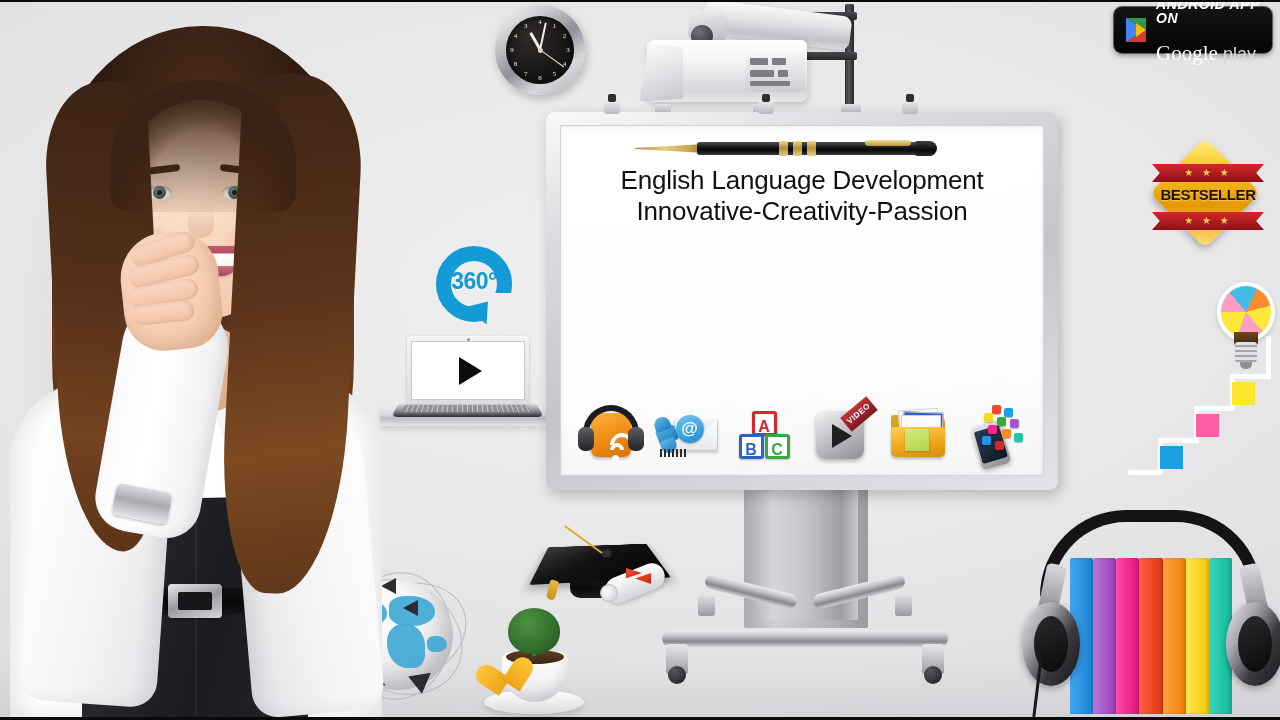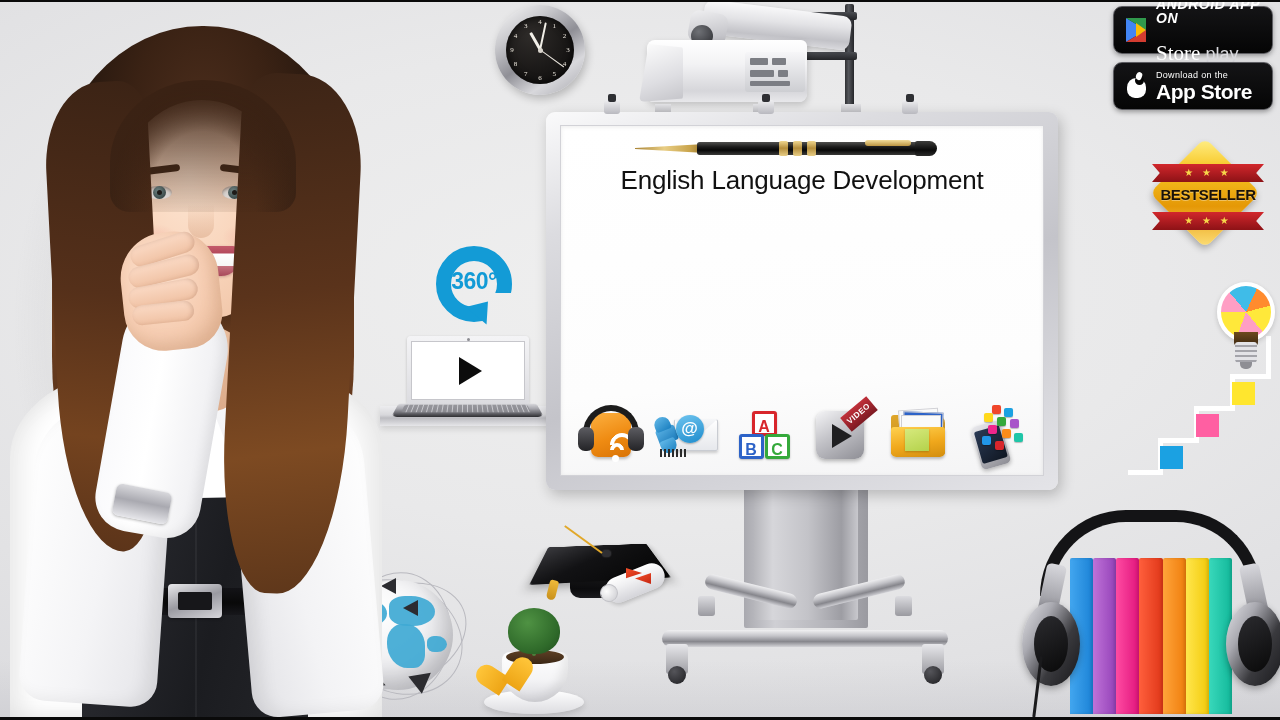--- a/index.html
+++ b/index.html
@@ -750,20 +750,21 @@
         <div class="pen-body"></div>
         <div class="pen-ring" style="left:152px;"></div>
         <div class="pen-ring" style="left:166px;"></div>
         <div class="pen-ring" style="left:180px;"></div>
         <div class="pen-clip"></div>
         <div class="pen-end"></div>
       </div>
 
       <div class="bd-sub">
         <div>English Language Development</div>
+        <div>Innovative-Creativity-Passion</div>
       </div>
 
       <div class="bd-icons">
 
         <div class="ic">
           <div class="rss-box">
             <div class="rss-dot"></div>
             <div class="rss-a1"></div>
             <div class="rss-a2"></div>
           </div>
@@ -923,42 +924,26 @@
       <div style="position:absolute;left:2px;top:1px;width:0;height:0;border-top:12px solid #34a853;
                   border-left:20px solid transparent;opacity:.9;"></div>
       <div style="position:absolute;left:2px;top:13px;width:0;height:0;border-bottom:12px solid #ea4335;
                   border-left:20px solid transparent;opacity:.9;"></div>
       <div style="position:absolute;left:12px;top:6px;width:0;height:0;border-top:7px solid transparent;
                   border-bottom:7px solid transparent;border-left:10px solid #fbbc04;"></div>
     </div>
     <div style="flex:1;line-height:1;">
       <div style="color:#ffffff;font-size:14px;font-weight:bold;letter-spacing:.6px;margin-bottom:18px;font-style:italic;">ANDROID APP ON</div>
       <div style="color:#ffffff;font-size:21px;font-family:'Liberation Serif',serif;line-height:1;">
-        <span>Store</span>
+        <span>Google</span>
         <span style="font-family:'Liberation Sans',sans-serif;font-size:18px;color:#d9d9de;">play</span>
       </div>
     </div>
   </div>
 
-  <div style="position:absolute;left:1113px;top:62px;width:160px;height:48px;border-radius:9px;
-              background:linear-gradient(180deg,#141416,#050505);border:1px solid #5d5d62;
-              box-shadow:0 2px 5px rgba(0,0,0,.35);z-index:40;display:flex;align-items:center;">
-    <div style="width:26px;height:30px;margin:0 6px 0 10px;position:relative;">
-      <div style="position:absolute;left:3px;top:7px;width:19px;height:20px;background:#ffffff;
-                  border-radius:48% 48% 42% 42%;"></div>
-      <div style="position:absolute;left:11px;top:5px;width:9px;height:9px;background:#050505;
-                  border-radius:50%;"></div>
-      <div style="position:absolute;left:12px;top:1px;width:6px;height:8px;background:#ffffff;
-                  border-radius:50% 50% 40% 60%;transform:rotate(22deg);"></div>
-    </div>
-    <div style="flex:1;line-height:1;">
-      <div style="color:#ffffff;font-size:9px;letter-spacing:.3px;margin-bottom:1px;">Download on the</div>
-      <div style="color:#ffffff;font-size:21px;font-weight:bold;line-height:1;letter-spacing:-.5px;">App Store</div>
-    </div>
-  </div>
 
   <div style="position:absolute;left:1152px;top:152px;width:112px;height:104px;z-index:40;">
     <div style="position:absolute;left:14px;top:2px;width:78px;height:78px;transform:rotate(45deg);
                 background:linear-gradient(135deg,#fff08a 0%,#f7c623 28%,#e59806 62%,#fde07a 100%);
                 border-radius:8px;box-shadow:2px 3px 7px rgba(0,0,0,.28);"></div>
     <div style="position:absolute;left:0;top:12px;width:112px;height:18px;
                 background:linear-gradient(180deg,#d2272c,#8d1216);
                 clip-path:polygon(0 0,100% 0,93% 50%,100% 100%,0 100%,7% 50%);
                 color:#f7d64a;font-size:10px;text-align:center;line-height:18px;letter-spacing:3px;">★ ★ ★</div>
     <div style="position:absolute;left:0;top:60px;width:112px;height:18px;

